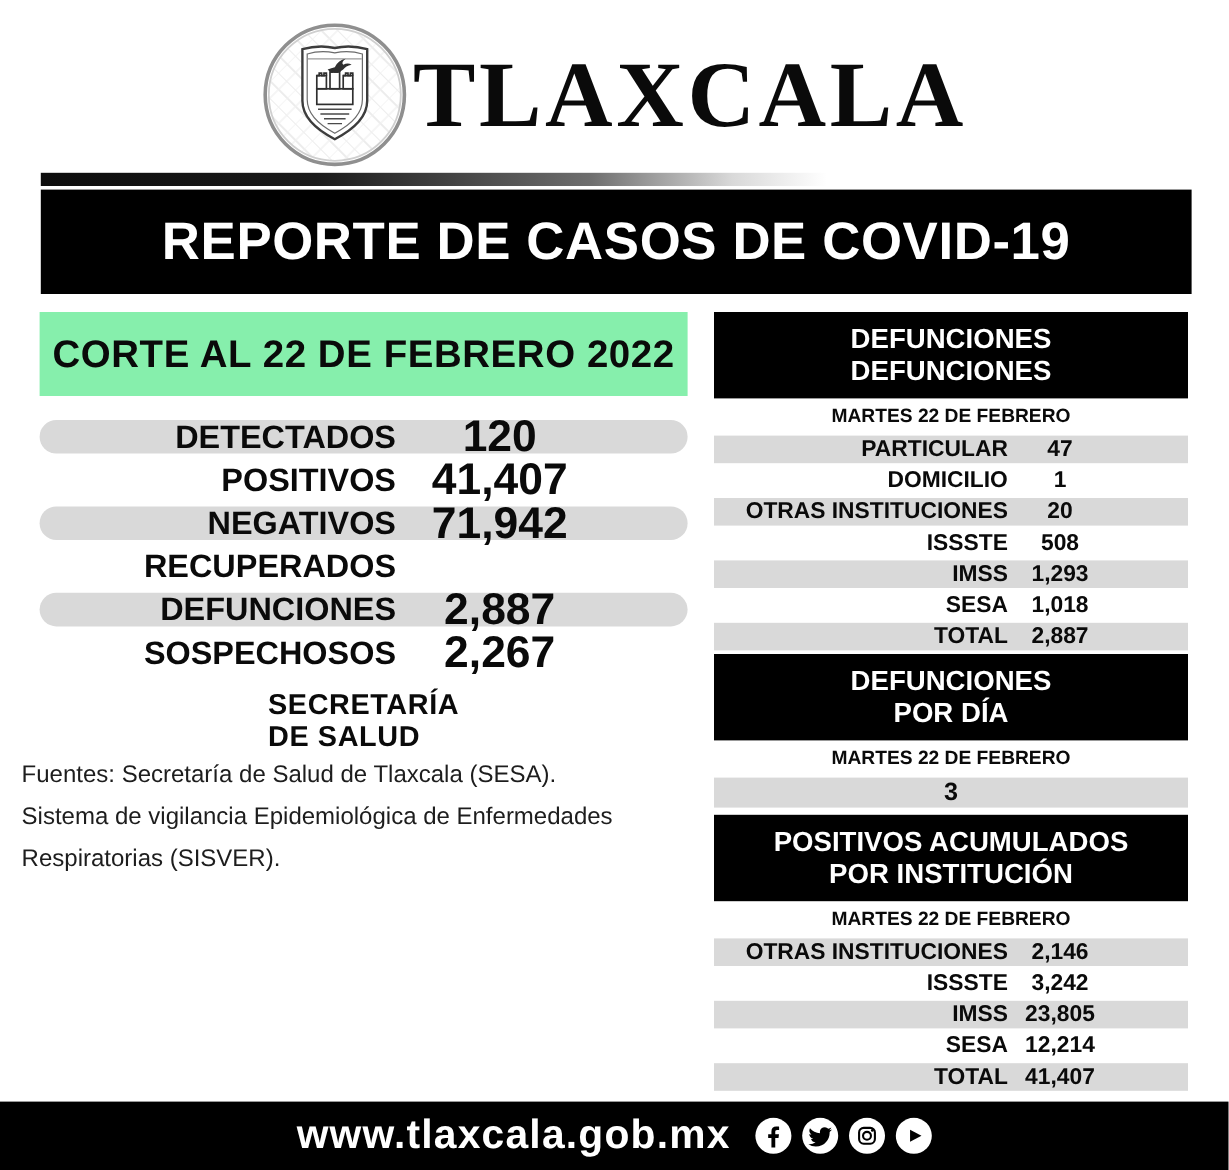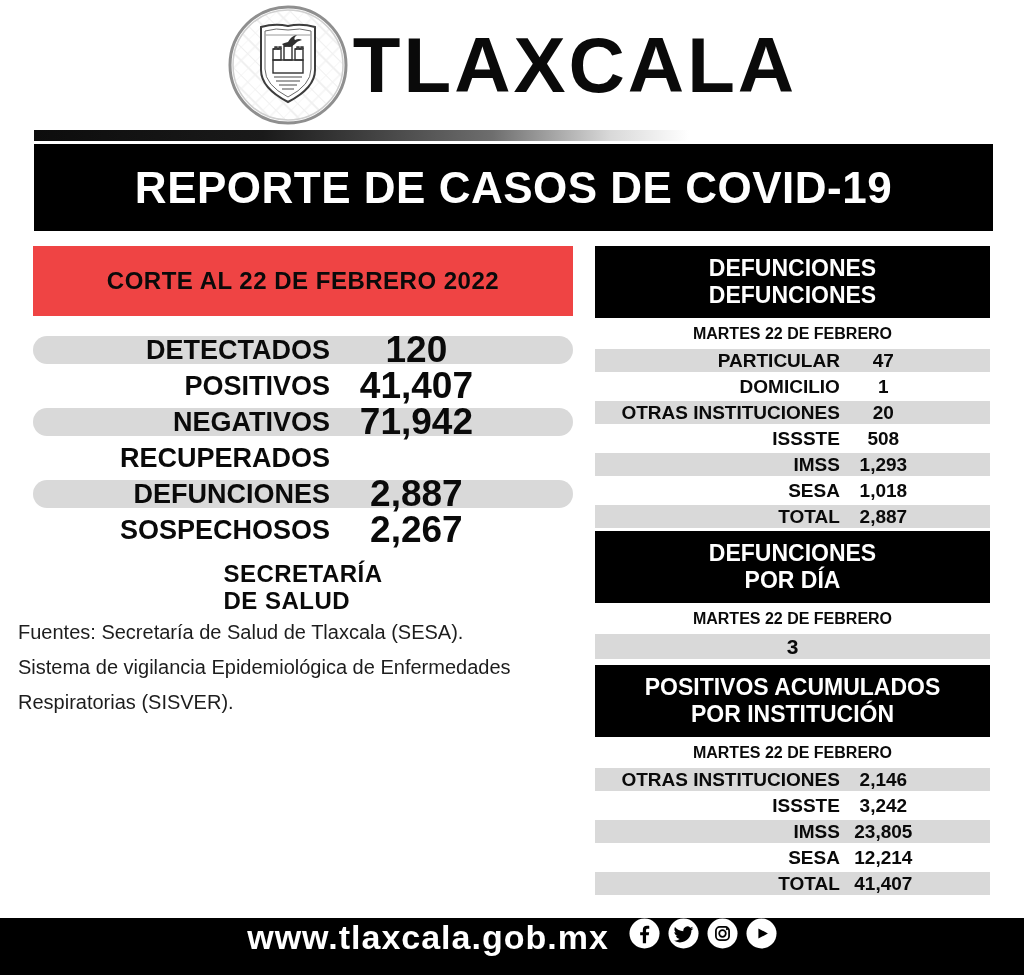--- a/index.html
+++ b/index.html
@@ -1,41 +1,41 @@
 <!DOCTYPE html>
 <html><head>
 <meta charset="utf-8">
 <style>
   * { margin:0; padding:0; box-sizing:border-box; }
   html,body { background:#fff; }
   body { font-family:"Liberation Sans", sans-serif; width:1024px; }
   .page { position:relative; width:1024px; height:975px; background:#fff; overflow:hidden; }
 
   
-  .brand-header { display:flex; align-items:center; justify-content:center; padding-top:4px; gap:4px; }
+  .brand-header { display:flex; align-items:center; justify-content:center; padding-top:18px; gap:4px;font-family:Liberation Serif, serif; }
   .crest { width:122px; height:122px; flex:none; }
   .brand-title { font-size:78px; font-weight:800; letter-spacing:3px; color:#0a0a0a; line-height:1; }
 
   
   .fade-rule { margin:4px 0 0 34px; width:655px; height:11px;
     background:linear-gradient(to right,#0d0d0d 0%,#1a1a1a 35%,#6e6e6e 70%,#d9d9d9 88%,#ffffff 100%); }
 
   
   .banner { margin:3px 31px 0 34px; height:87px; background:#000; color:#fff;
     display:flex; align-items:center; justify-content:center;
     font-size:44px; font-weight:800; letter-spacing:.5px; }
 
   
   .content { display:flex; gap:22px; padding:15px 34px 0 33px; }
   .left-col { width:540px; flex:none; }
   .right-col { width:395px; flex:none; }
 
   
-  .cutoff-bar { height:70px; background:#ef4444; display:flex; align-items:center; justify-content:center;
-    font-size:24px; font-weight:800; color:#0a0a0a; letter-spacing:.5px; }
+  .cutoff-bar { height:70px; background:#86efac; display:flex; align-items:center; justify-content:center;
+    font-size:32px; font-weight:800; color:#0a0a0a; letter-spacing:.5px; }
   .stats { margin-top:20px; }
   .stat-row { display:flex; align-items:center; height:28px; margin-bottom:8px;border-radius:19px; }
   .stat-row:nth-child(odd) { background:#d9d9d9; }
   .stat-label { width:55%; text-align:right; font-size:27px; font-weight:800; color:#0a0a0a; }
   .stat-value { width:32%; text-align:center; font-size:37px; font-weight:800; color:#0a0a0a; }
 
   .notice { margin-top:14px; text-align:center; color:#0a0a0a; }
   .notice-1 { font-size:31px; font-weight:800; }
   .notice-2 { font-size:38px; font-weight:800; margin-top:5px; }
   .agency { margin-top:16px; text-align:center; }
@@ -49,21 +49,21 @@
   .r-rows .r-row { display:flex; align-items:center; height:23px; margin-bottom:3px; }
   .r-rows .r-row:nth-child(odd) { background:#d9d9d9; }
   .r-label { width:62%; text-align:right; font-size:19px; font-weight:800; color:#0a0a0a; }
   .r-value { width:22%; text-align:center; font-size:19px; font-weight:800; color:#0a0a0a; }
   .single-bar { height:25px; background:#d9d9d9; display:flex; align-items:center; justify-content:center;
     font-size:21px; font-weight:800; color:#0a0a0a; }
   .sec-gap1 { margin-top:3px; } .sec-gap2 { margin-top:6px; }
 
   
   .footer { position:absolute; left:0; bottom:0; width:1024px; height:57px; background:#000;
-    display:flex; align-items:flex-start; justify-content:center; gap:20px; }
+    display:flex; align-items:center; justify-content:center; gap:20px; }
   .footer-url { color:#fff; font-size:34px; font-weight:800; letter-spacing:1px; }
   .social-row { display:flex; gap:8px; align-items:center; }
   .social { width:31px; height:31px; display:inline-block; }
   .social svg { display:block; }
 </style>
 </head>
 <body>
 
 <div class="page">
 

